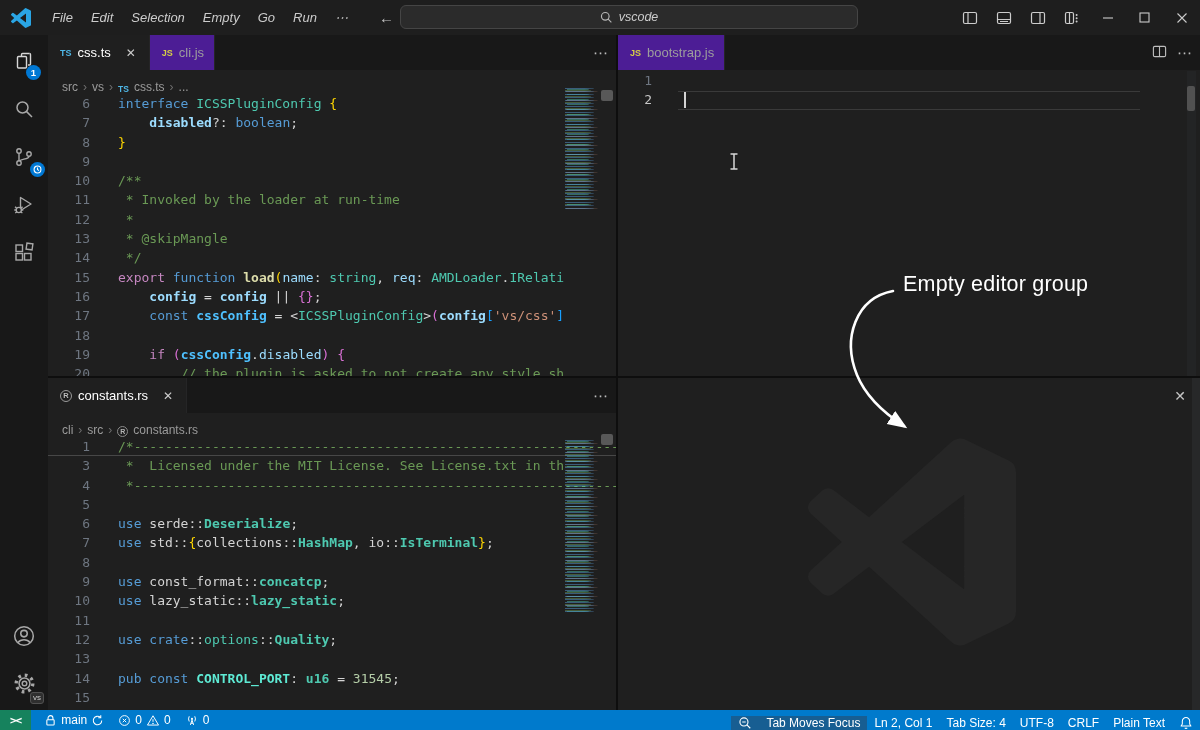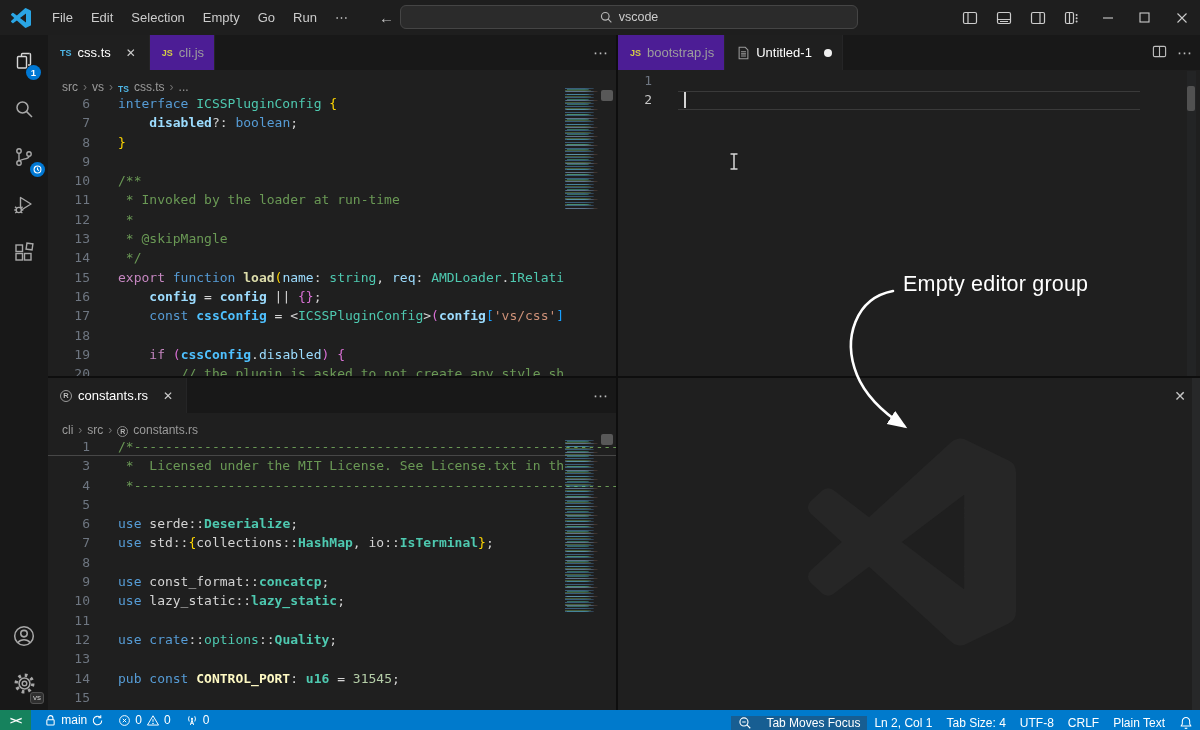--- a/index.html
+++ b/index.html
@@ -2,21 +2,21 @@
 <html><head>
 <meta charset="utf-8">
 <style>
   * { margin:0; padding:0; box-sizing:border-box; }
   html,body { width:1200px; height:730px; overflow:hidden; background:#1f1f1f;
     font-family:"Liberation Sans", sans-serif; color:#cccccc; }
   #app { position:relative; width:1200px; height:730px; }
 
   
   .titlebar { position:absolute; left:0; top:0; width:1200px; height:35px;
-    background:#1e1e1e; display:flex; align-items:center; z-index:30; }
+    background:#1e1e1e; display:flex; align-items:center; z-index:30;font-style:italic; }
   .vscode-logo { width:20px; height:20px; margin:0 12px 0 11px; }
   .menus { display:flex; align-items:center; font-size:13px; color:#cccccc; }
   .menus .menu-item { padding:4px 9px; border-radius:5px; cursor:default; }
   .nav-arrows { display:flex; align-items:center; margin-left:22px; gap:18px; font-size:15px; color:#c4c4c4; }
   .nav-arrows .fwd { color:#7e7e7e; }
   .searchbox { position:absolute; left:400px; top:5px; width:458px; height:24px;
     background:#2b2b2b; border:1px solid #454545; border-radius:6px;
     display:flex; align-items:center; justify-content:center; gap:6px;
     font-size:12.5px; color:#cccccc; }
   .tb-right { position:absolute; right:0; top:0; height:35px; display:flex; align-items:center; }
@@ -68,21 +68,21 @@
     font-size:13px; line-height:19.3px; white-space:pre; }
   .code-row { display:flex; height:19.3px; }
   .code-row .ln { width:52px; flex:none; text-align:right; padding-right:10px; color:#6e7681; }
   .code-row .code { flex:1; overflow:hidden;margin-left:18px; }
   .code-row.active .ln { color:#c6c6c6; }
   .code-row.sticky { border-bottom:1px solid #474747; background:#1f1f1f; }
   .tk-kw{color:#569CD6}.tk-ctrl{color:#C586C0}.tk-type{color:#4EC9B0}.tk-typeb{color:#4EC9B0;font-weight:bold}
   .tk-var{color:#9CDCFE}.tk-varb{color:#9CDCFE;font-weight:bold}.tk-cvar{color:#4FC1FF;font-weight:bold}
   .tk-fn{color:#DCDCAA;font-weight:bold}.tk-str{color:#CE9178}.tk-cm{color:#6A9955}.tk-num{color:#B5CEA8}
   .tk-fg{color:#D4D4D4}.tk-br1{color:#FFD700}.tk-br2{color:#DA70D6}.tk-br3{color:#179FFF}
-  .tk-constw{color:#fef9c3;font-weight:bold}
+  .tk-constw{color:#5eead4;font-weight:bold}
 
   .minimap { position:absolute; width:35px;
     background:
       repeating-linear-gradient(180deg, rgba(86,156,214,.50) 0 1px, transparent 1px 3px) 0 0/82% 100% no-repeat,
       repeating-linear-gradient(180deg, rgba(78,201,176,.45) 0 1px, transparent 1px 5px) 2px 1px/62% 100% no-repeat,
       repeating-linear-gradient(180deg, rgba(206,145,120,.4) 0 1px, transparent 1px 9px) 1px 3px/90% 100% no-repeat,
       repeating-linear-gradient(180deg, rgba(106,153,85,.5) 0 1px, transparent 1px 6px) 0 2px/74% 100% no-repeat;
     -webkit-mask-image:linear-gradient(90deg,#000 55%,rgba(0,0,0,.25));
             mask-image:linear-gradient(90deg,#000 55%,rgba(0,0,0,.25)); }
   .scroll-thumb { position:absolute; background:#585858; border-radius:2px; }
@@ -303,28 +303,20 @@
     <div class="code-pane" style="position:absolute; left:0; top:59px; width:568px; height:273px;"><div class="code-row sticky"><span class="ln">1</span><span class="code"><span class="tk-cm">/*----------------------------------------------------------------------</span></span></div><div class="code-row"><span class="ln">3</span><span class="code"><span class="tk-cm"> *  Licensed under the MIT License. See License.txt in th</span></span></div><div class="code-row"><span class="ln">4</span><span class="code"><span class="tk-cm"> *----------------------------------------------------------------------</span></span></div><div class="code-row"><span class="ln">5</span><span class="code"></span></div><div class="code-row"><span class="ln">6</span><span class="code"><span class="tk-kw">use</span><span class="tk-fg"> serde</span><span class="tk-fg">::</span><span class="tk-typeb">Deserialize</span><span class="tk-fg">;</span></span></div><div class="code-row"><span class="ln">7</span><span class="code"><span class="tk-kw">use</span><span class="tk-fg"> std</span><span class="tk-fg">::</span><span class="tk-br1">{</span><span class="tk-fg">collections</span><span class="tk-fg">::</span><span class="tk-typeb">HashMap</span><span class="tk-fg">, </span><span class="tk-fg">io</span><span class="tk-fg">::</span><span class="tk-typeb">IsTerminal</span><span class="tk-br1">}</span><span class="tk-fg">;</span></span></div><div class="code-row"><span class="ln">8</span><span class="code"></span></div><div class="code-row"><span class="ln">9</span><span class="code"><span class="tk-kw">use</span><span class="tk-fg"> const_format</span><span class="tk-fg">::</span><span class="tk-typeb">concatcp</span><span class="tk-fg">;</span></span></div><div class="code-row"><span class="ln">10</span><span class="code"><span class="tk-kw">use</span><span class="tk-fg"> lazy_static</span><span class="tk-fg">::</span><span class="tk-typeb">lazy_static</span><span class="tk-fg">;</span></span></div><div class="code-row"><span class="ln">11</span><span class="code"></span></div><div class="code-row"><span class="ln">12</span><span class="code"><span class="tk-kw">use</span><span> </span><span class="tk-kw">crate</span><span class="tk-fg">::</span><span class="tk-type">options</span><span class="tk-fg">::</span><span class="tk-typeb">Quality</span><span class="tk-fg">;</span></span></div><div class="code-row"><span class="ln">13</span><span class="code"></span></div><div class="code-row"><span class="ln">14</span><span class="code"><span class="tk-kw">pub</span><span> </span><span class="tk-kw">const</span><span> </span><span class="tk-constw">CONTROL_PORT</span><span class="tk-fg">: </span><span class="tk-typeb">u16</span><span class="tk-fg"> = </span><span class="tk-num">31545</span><span class="tk-fg">;</span></span></div><div class="code-row"><span class="ln">15</span><span class="code"></span></div><div class="code-row"><span class="ln">16</span><span class="code"><span class="tk-cm">/// Protocol version sent to clients. This can be used to</span></span></div></div>
     <div class="minimap" style="left:517px; top:62px; height:173px;"></div>
     <div class="scroll-thumb" style="left:553px; top:56px; width:12px; height:11px;"></div>
   </div>
 
   <div class="group g-tr">
     <div class="tabbar">
       <div class="tab">
         <span class="ficon js">JS</span>
         <span>bootstrap.js</span>
-      </div>
-      <div class="tab active">
-        <svg width="13" height="14" viewBox="0 0 14 16" fill="none" stroke="#9a9a9a" stroke-width="1.2">
-            <path d="M2 1.5h7l3 3v10H2z"></path>
-            <path d="M4.2 6.5h5.6M4.2 9h5.6M4.2 11.5h5.6"></path>
-          </svg>
-        <span>Untitled-1</span>
-        <span class="dirty-dot"></span>
       </div>
       <div class="tab-actions">
         <span>
           <svg width="15" height="15" viewBox="0 0 16 16">
               <rect x="1.5" y="2.5" width="13" height="11" rx="1.5" fill="none" stroke="#bdbdbd" stroke-width="1.2"></rect>
               <path d="M8 2.5v11" stroke="#bdbdbd" stroke-width="1.2"></path>
             </svg></span>
         <span>⋯</span>
       </div>
     </div>

